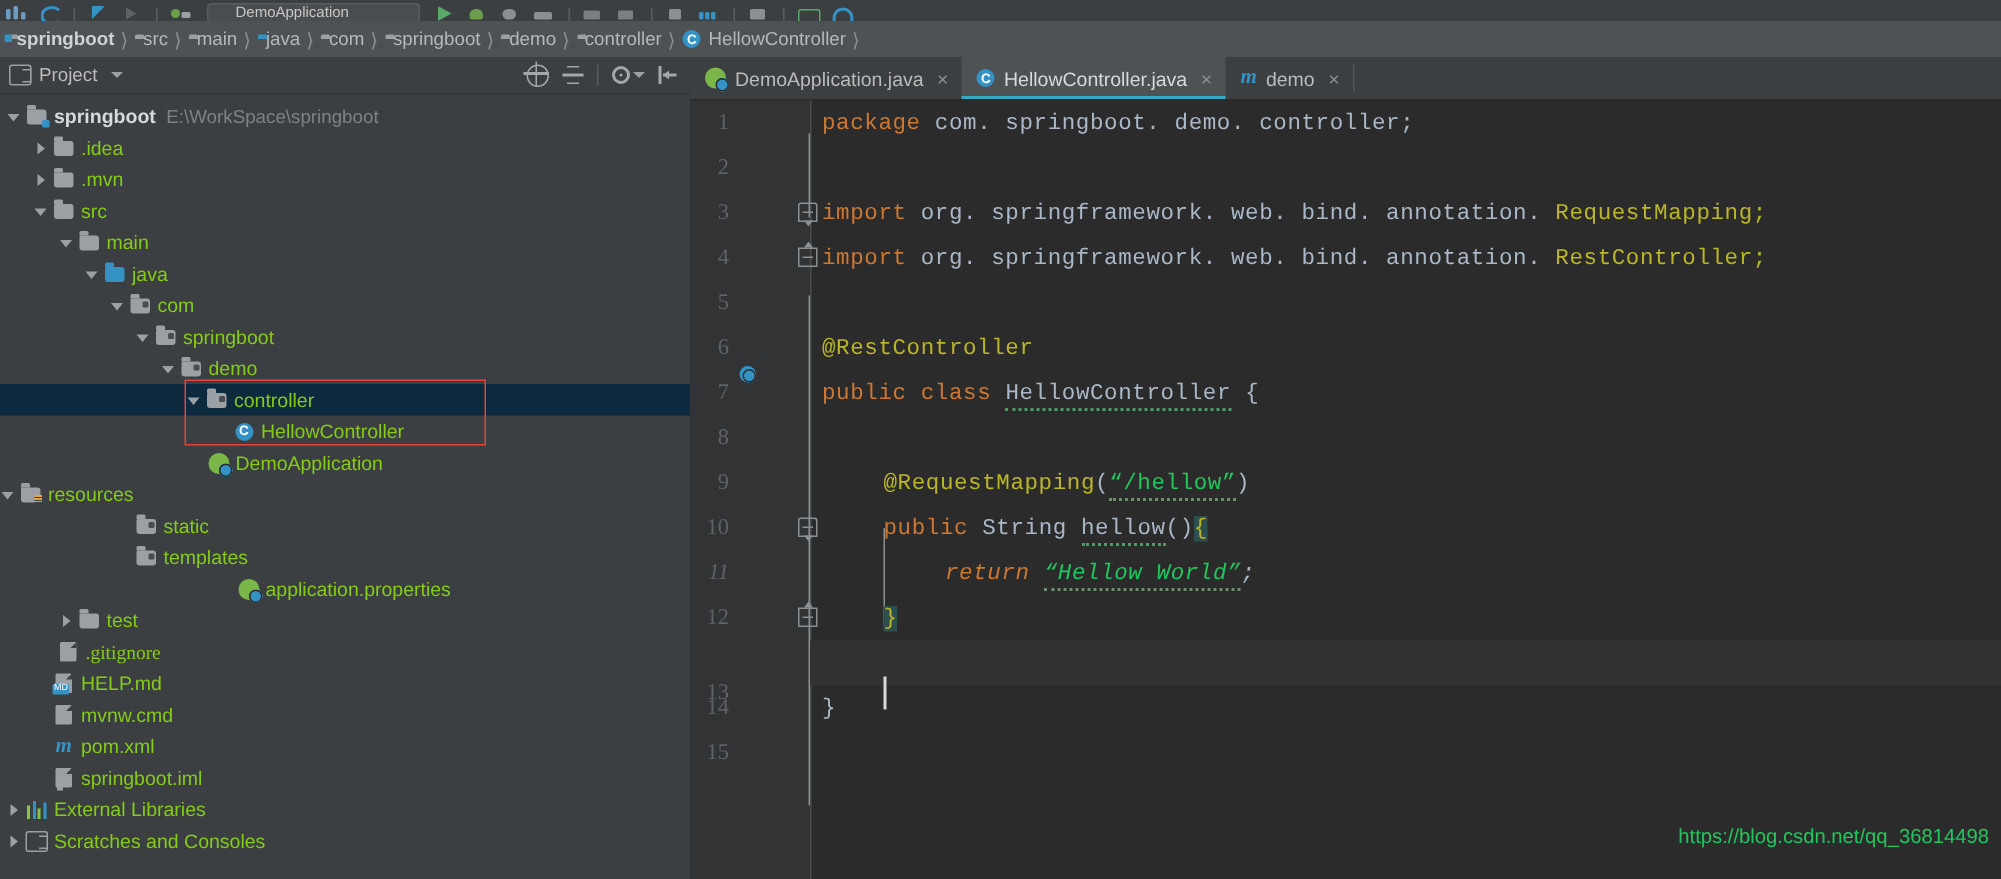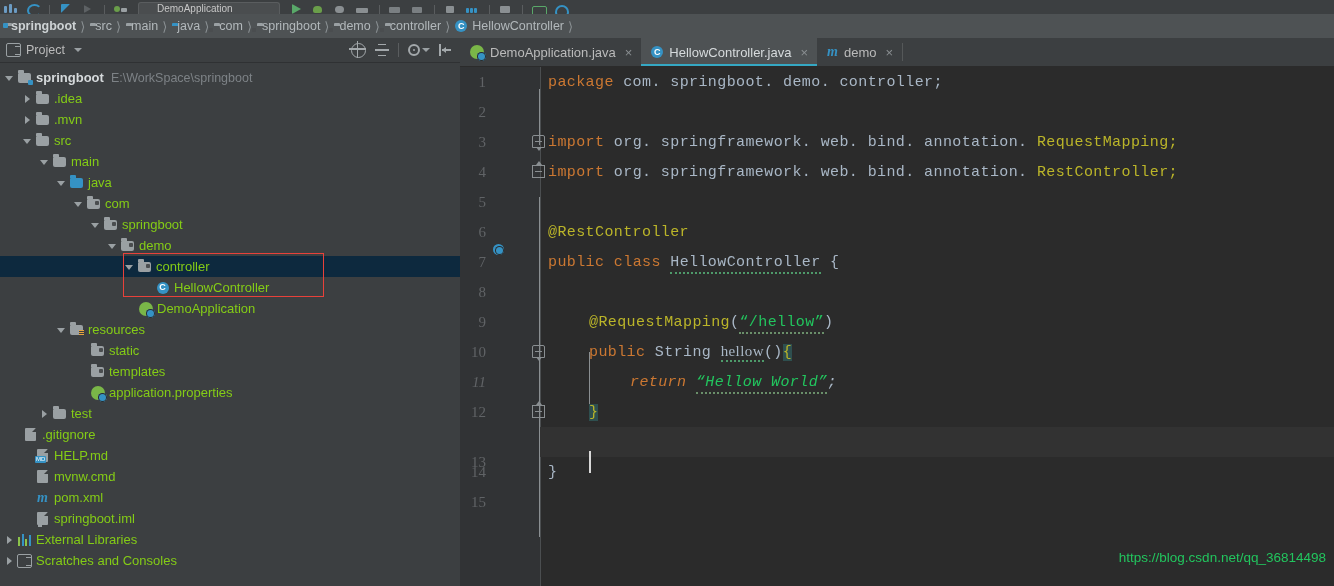--- a/index.html
+++ b/index.html
@@ -138,21 +138,21 @@
   .gmark{position:absolute;left:42px;width:18px;height:18px;}
   .sel-brace{background:#2e4f4f;}
   .squig{border-bottom:2px dotted #4e9a6a;padding-bottom:1px;}
   .squig2{border-bottom:2px dotted #6a8f6a;padding-bottom:1px;}
   .k{color:#cc7832;}
   .an{color:#bbb529;}
   .s{color:#22c55e;margin-top:12px;}
   .cl{color:#a9b7c6;}
   .plain{color:#a9b7c6;}
   .ty{color:#a9b7c6;}
-  .mn{color:#a9b7c6;font-family:Liberation Serif, serif;}
+  .mn{color:#a9b7c6;}
   .watermark{position:absolute;right:8px;bottom:22px;color:#22c55e;font-size:13.5px;font-family:"Liberation Sans",sans-serif;}
 </style>
 </head>
 <body>
 
 <div class="app">
 
   <div class="toolbar">
     <div class="tb-ico">
       <i class="sq" style="left:1px;top:2px;width:3px;height:7px;background:#6b9bc3;"></i>
@@ -398,21 +398,21 @@
 
       <div class="row" style="padding-left:138px;">
         <span class="ricon">
             <span class="leaf">
               <i class="leafc">C</i>
             </span>
           </span>
         <span class="rlabel">DemoApplication</span>
       </div>
 
-      <div class="row" style="padding-left:56px;">
+      <div class="row" style="">
         <span class="tw d"></span>
         <span class="ricon">
             <span class="res-folder"></span>
           </span>
         <span class="rlabel">resources</span>
       </div>
 
       <div class="row" style="padding-left:90px;">
         <span class="ricon">
             <span class="folder pkg"></span>
@@ -420,38 +420,38 @@
         <span class="rlabel">static</span>
       </div>
 
       <div class="row" style="padding-left:90px;">
         <span class="ricon">
             <span class="folder pkg"></span>
           </span>
         <span class="rlabel">templates</span>
       </div>
 
-      <div class="row" style="padding-left:90px;">
+      <div class="row" style="padding-left:114px;margin-left:44px;">
         <span class="ricon">
             <span class="leaf" style="background:#7ab648;">
               <i class="leafc" style="background:#9aa0a3;"></i>
             </span>
           </span>
         <span class="rlabel">application.properties</span>
       </div>
 
       <div class="row" style="padding-left:39px;">
         <span class="tw r"></span>
         <span class="ricon">
             <span class="folder"></span>
           </span>
         <span class="rlabel">test</span>
       </div>
 
-      <div class="row" style="padding-left:23px;">
+      <div class="row" style="padding-left:38px;font-family:Liberation Serif, serif;">
         <span class="ricon">
             <span class="file"></span>
           </span>
         <span class="rlabel">.gitignore</span>
       </div>
 
       <div class="row" style="padding-left:35px;">
         <span class="ricon">
             <span class="file md"></span>
           </span>

